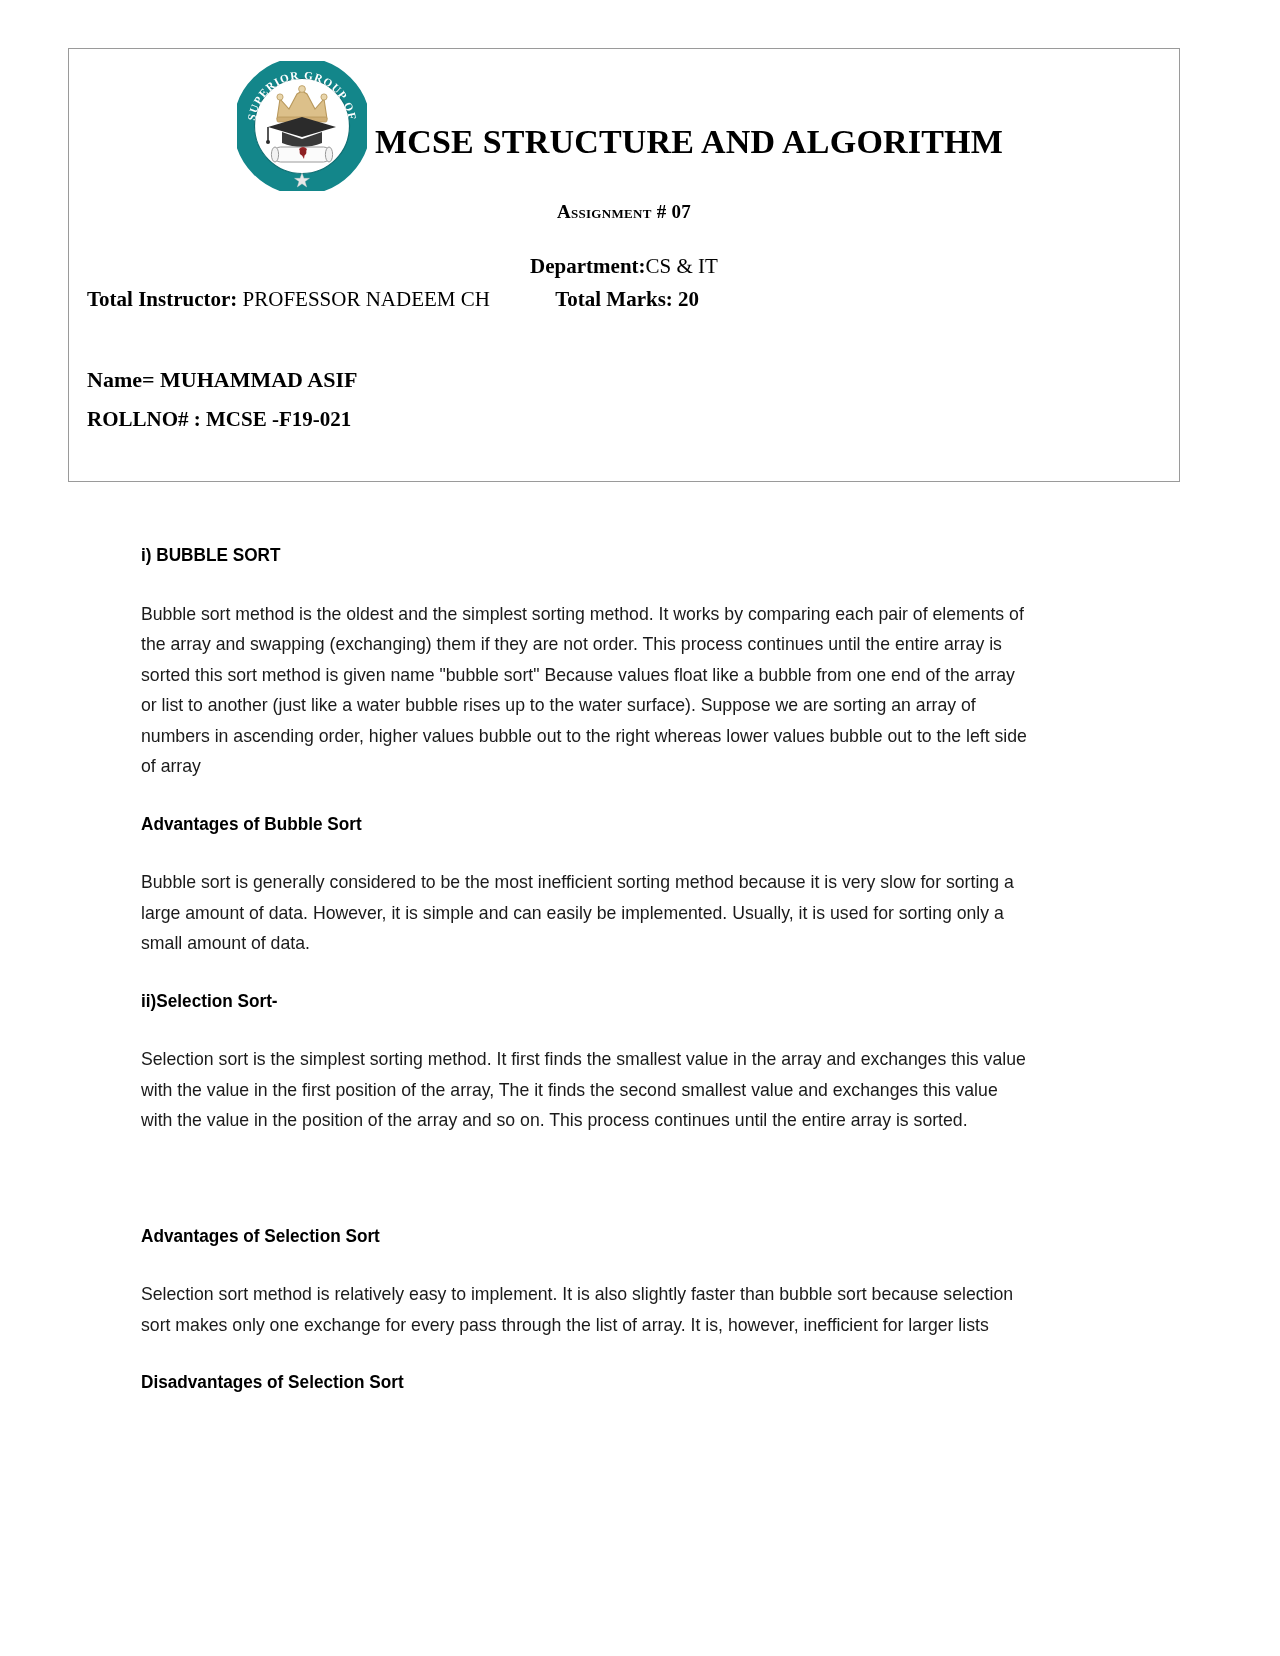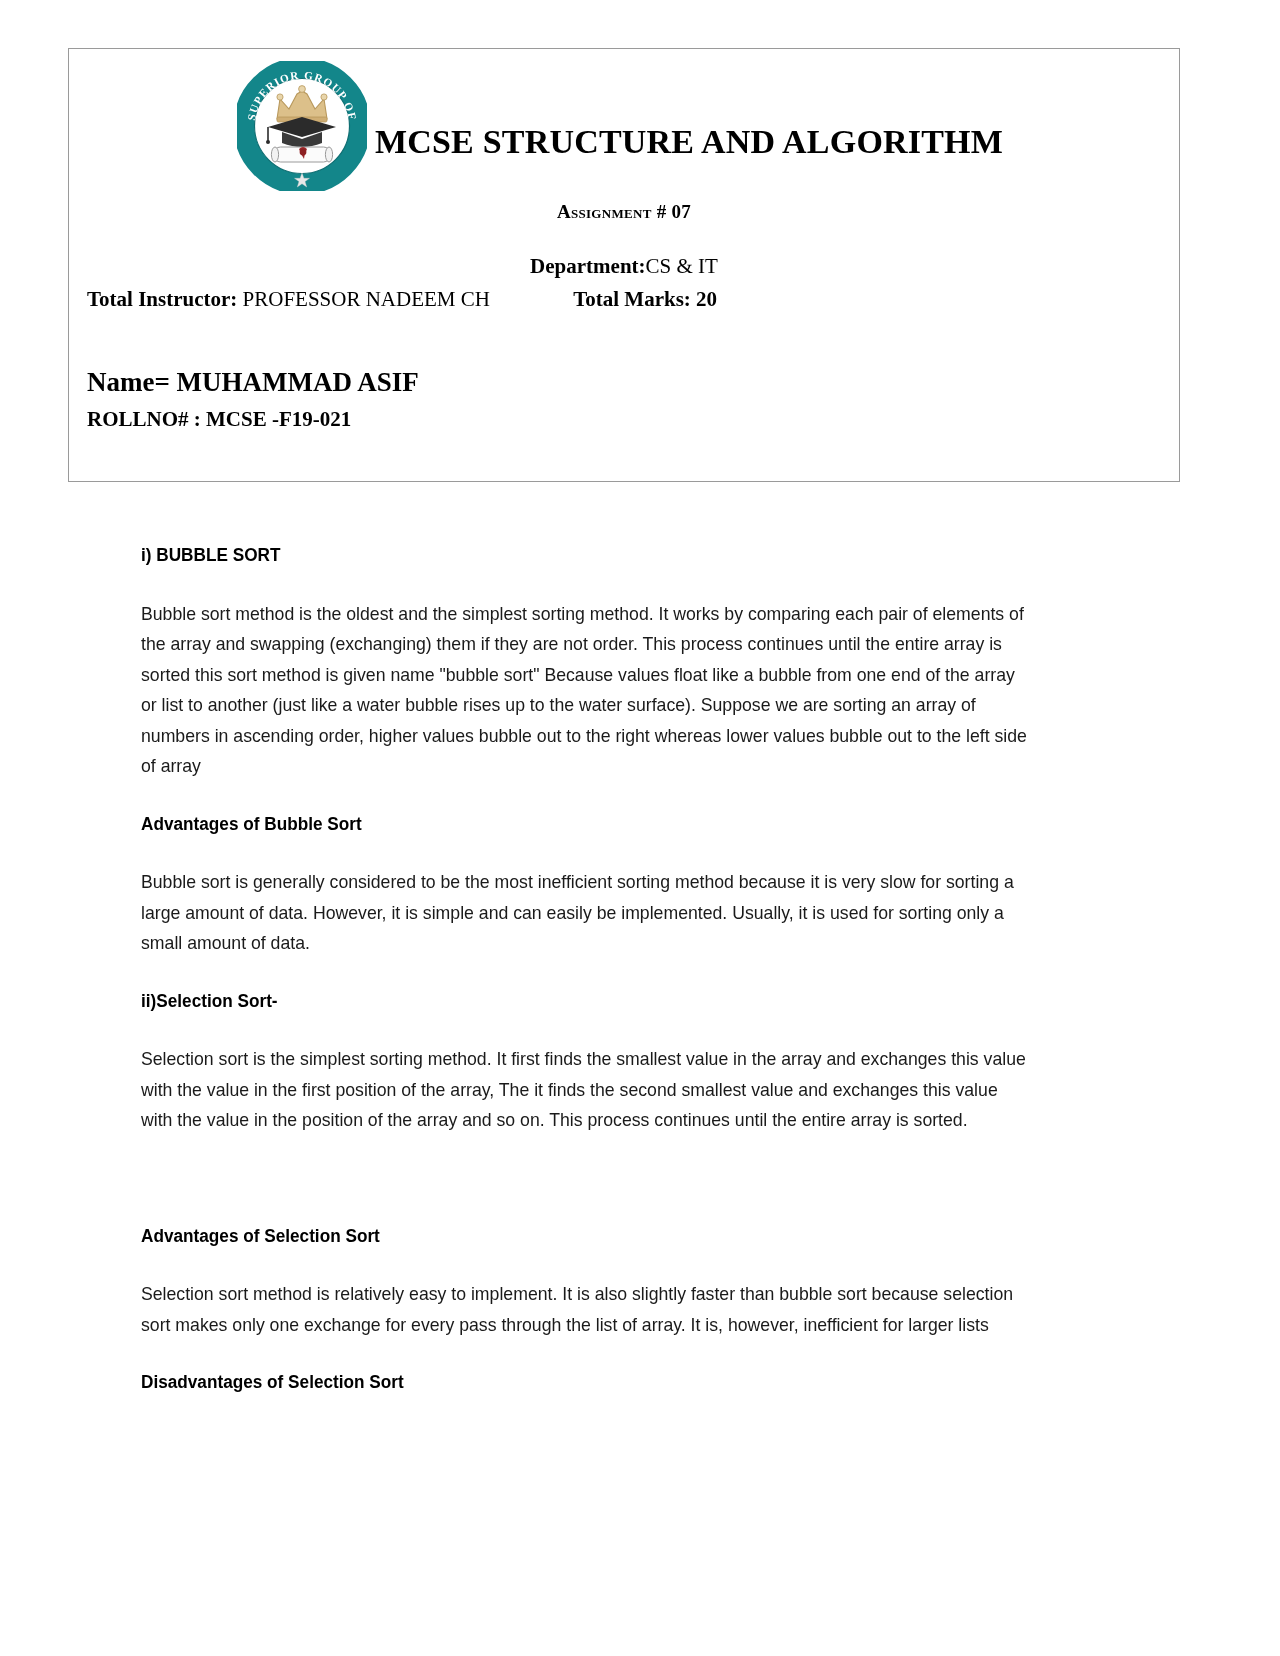--- a/index.html
+++ b/index.html
@@ -82,29 +82,29 @@
     position: absolute;
     left: 18px;
     top: 238px;
     font-family: "Liberation Serif", serif;
     font-size: 21px;
   }
   .instructor-line .lbl { font-weight: bold; }
   .instructor-line .val { font-weight: normal; }
   .instructor-line .marks {
     font-weight: bold;
-    margin-left: 78px;
+    margin-left: 60px;
   }
 
   .name-line {
     position: absolute;
     left: 18px;
     top: 318px;
     font-family: "Liberation Serif", serif;
-    font-size: 27px;
+    font-size: 22px;
     font-weight: bold;
   }
   .roll-line {
     position: absolute;
     left: 18px;
     top: 358px;
     font-family: "Liberation Serif", serif;
     font-size: 21px;
     font-weight: bold;
   }

